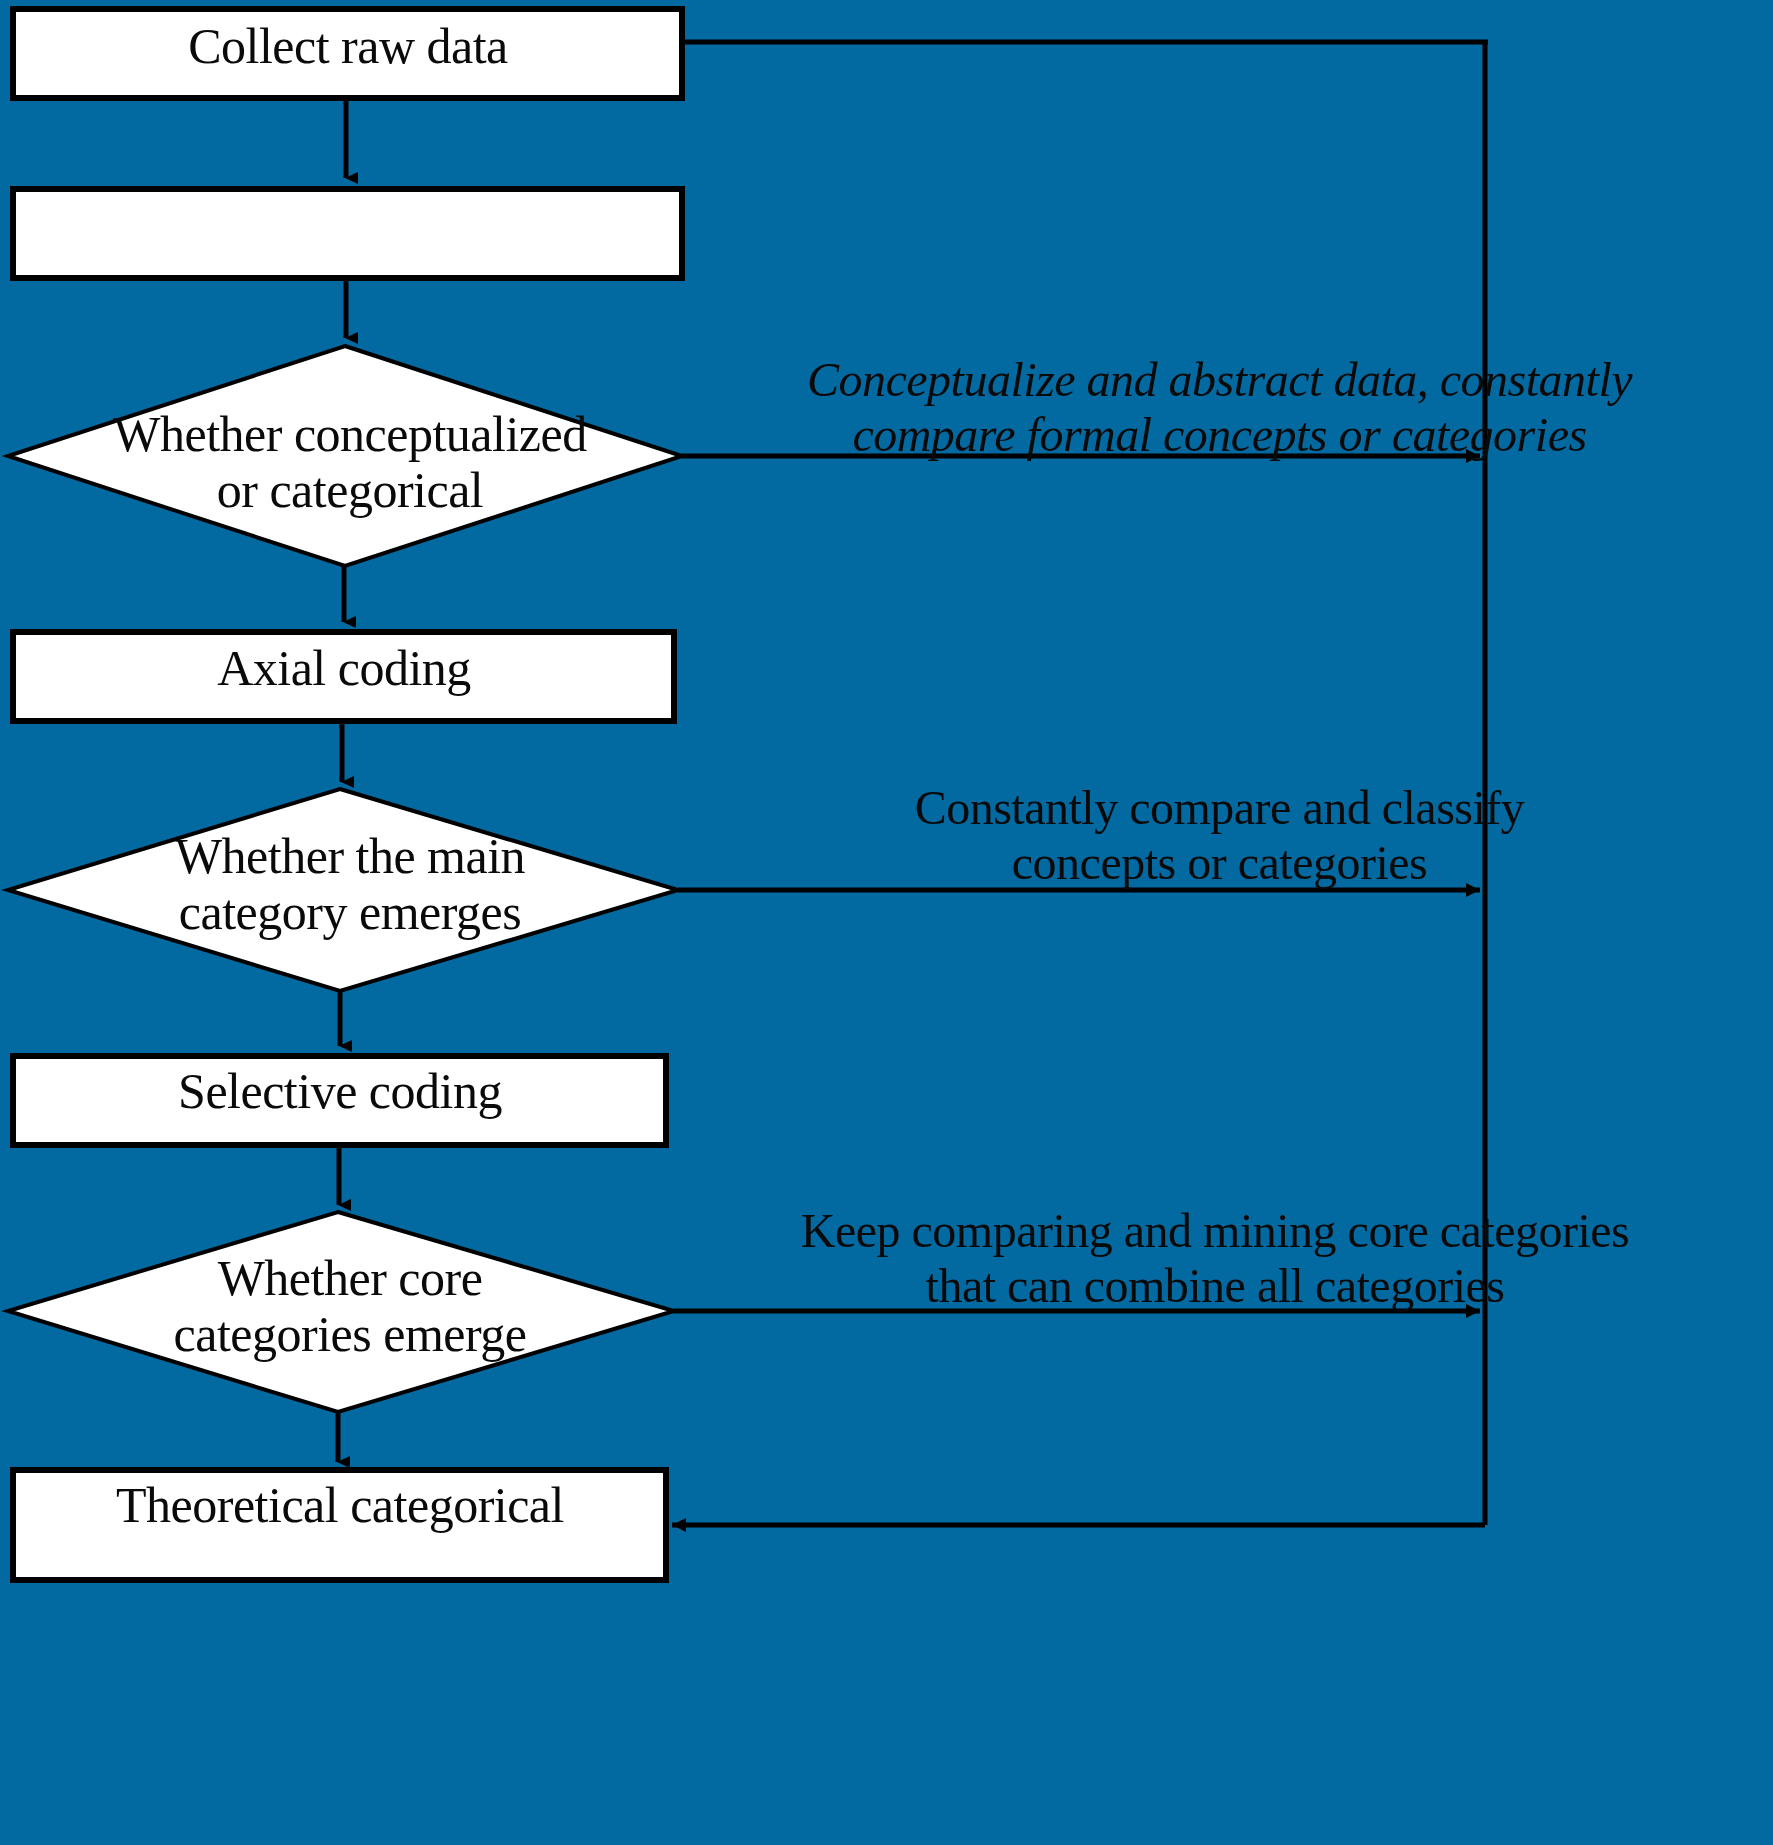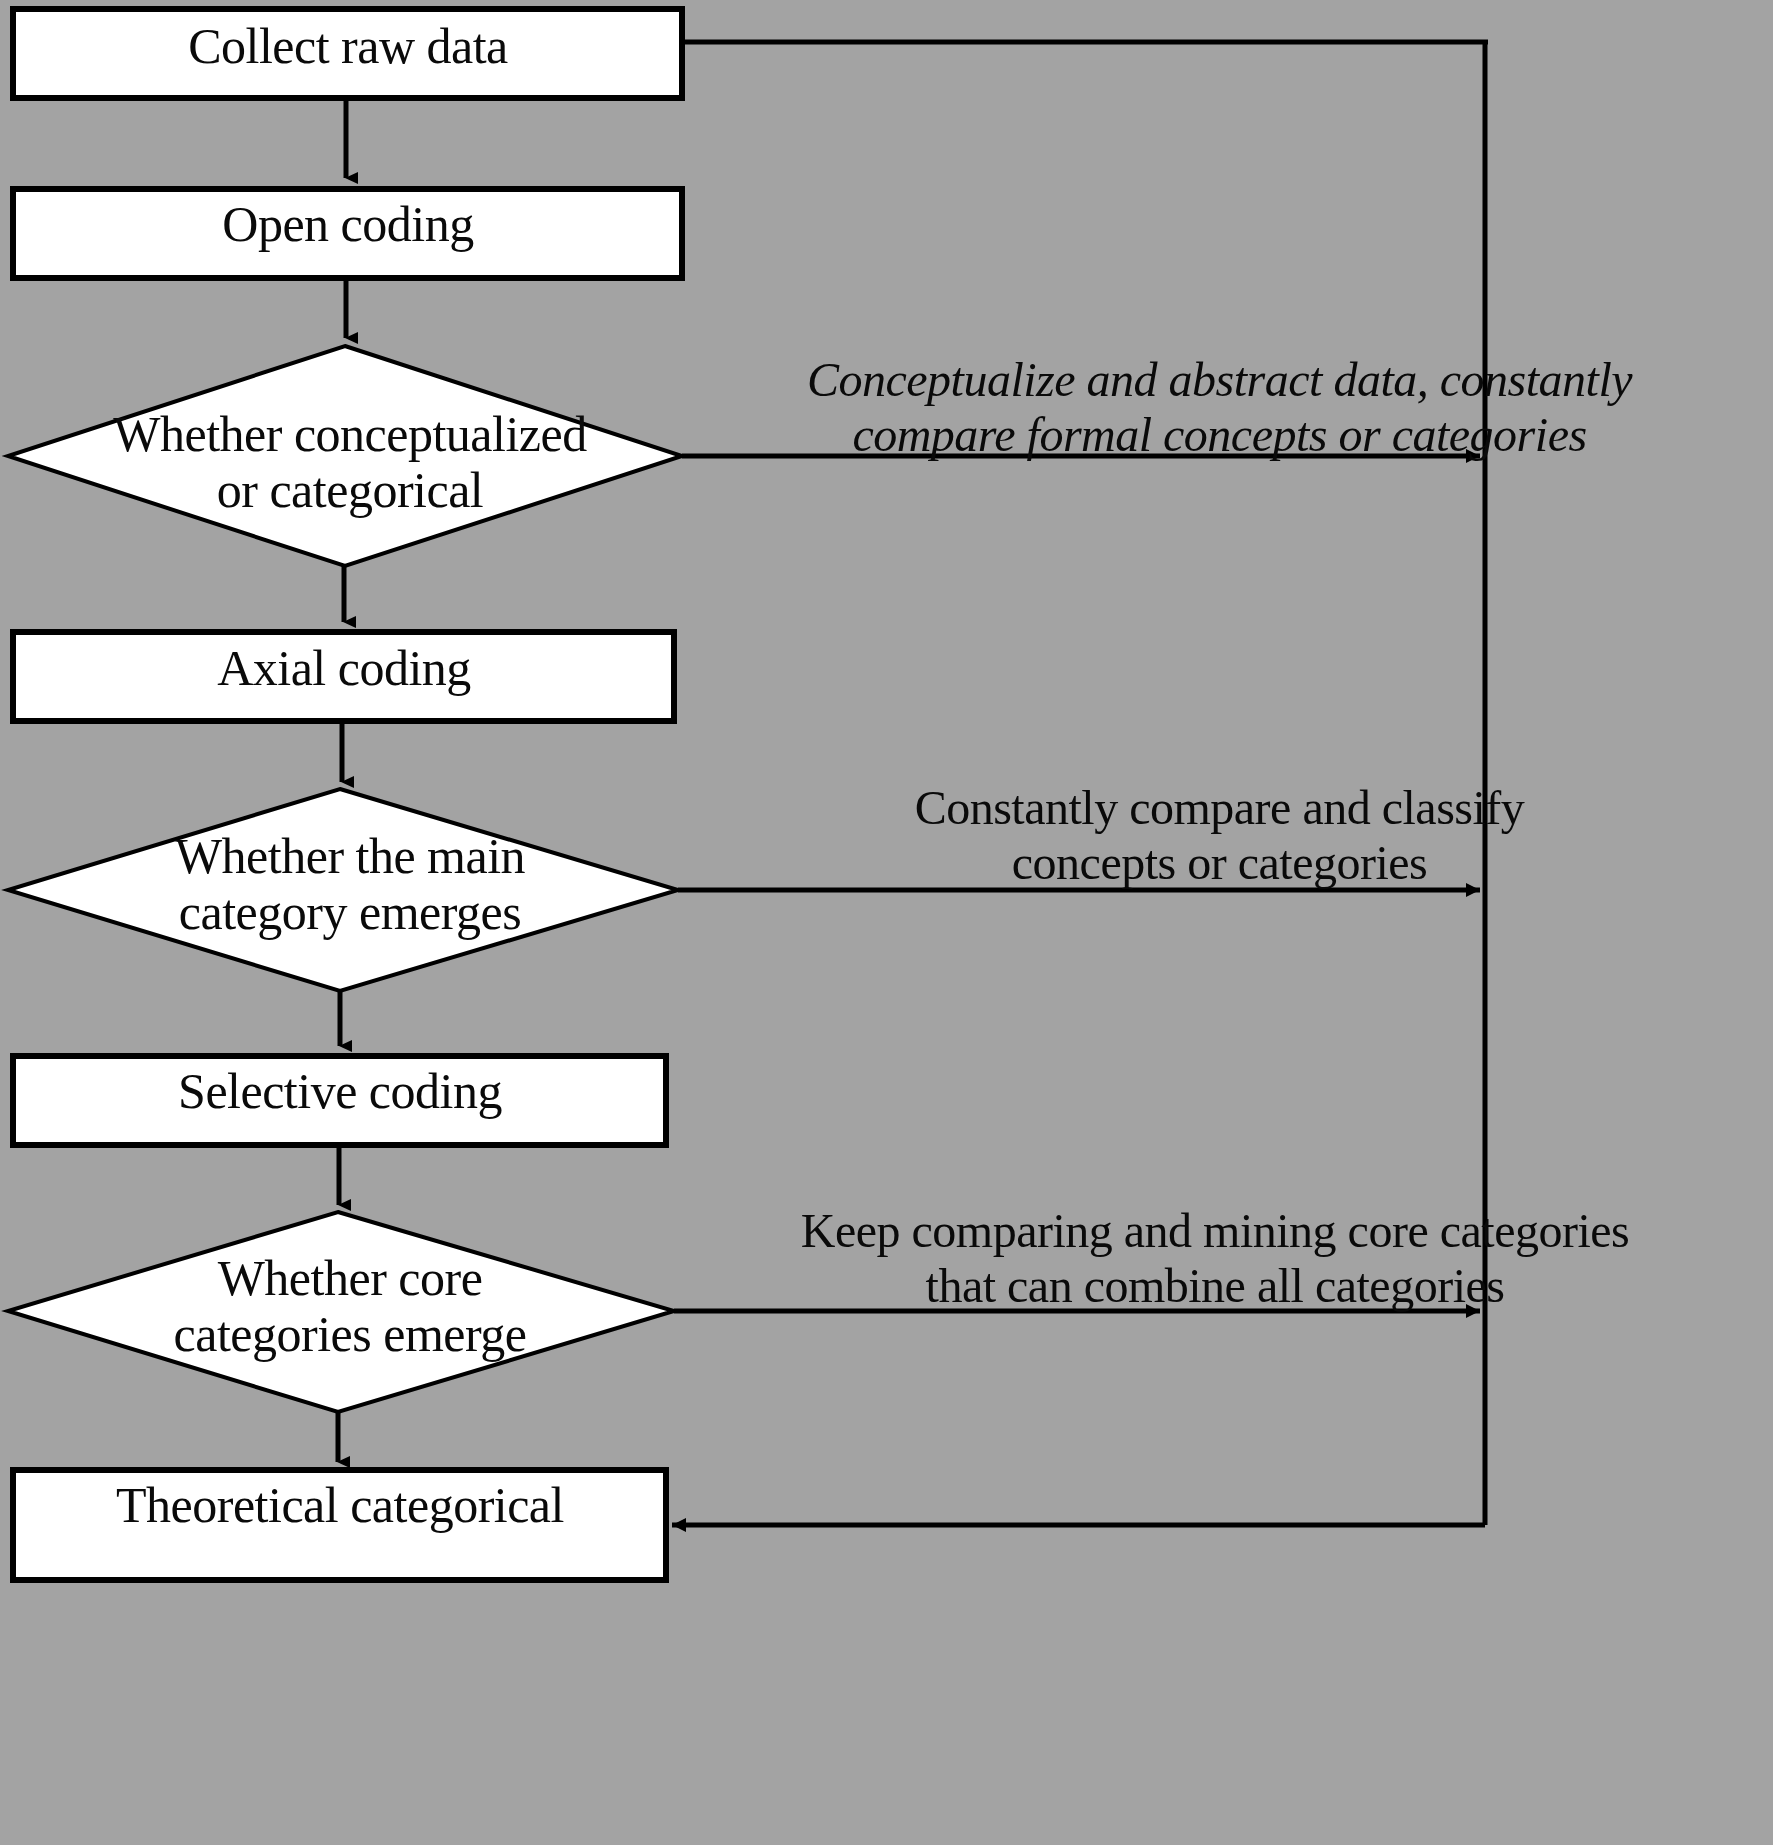--- a/index.html
+++ b/index.html
@@ -5,21 +5,21 @@
 <style>
   html, body {
     margin: 0;
     padding: 0;
     background: #ffffff;
   }
   #canvas {
     position: relative;
     width: 1773px;
     height: 1845px;
-    background: #a3a3a3;
+    background: #0369a1;
     font-family: "Liberation Serif", "DejaVu Serif", serif;
     color: #000000;
     overflow: hidden;
   }
   #flow-svg {
     position: absolute;
     left: 0;
     top: 0;
     width: 1773px;
     height: 1845px;
@@ -100,21 +100,20 @@
 
     <line x1="682" y1="456" x2="1480" y2="456" stroke="#000000" stroke-width="5" marker-end="url(#arrowRight)"></line>
     <line x1="678" y1="890" x2="1480" y2="890" stroke="#000000" stroke-width="5" marker-end="url(#arrowRight)"></line>
     <line x1="674" y1="1311" x2="1480" y2="1311" stroke="#000000" stroke-width="5" marker-end="url(#arrowRight)"></line>
 
     <line x1="1485" y1="1525" x2="672" y2="1525" stroke="#000000" stroke-width="5" marker-end="url(#arrowLeft)"></line>
   </svg>
 
   <div class="node-text box-label lbl-collect">Collect raw data</div>
 
-  <div class="node-text box-label lbl-open">Open coding</div>
 
   <div class="node-text box-label lbl-axial">Axial coding</div>
 
   <div class="node-text diamond-label lbl-d1">Whether conceptualized
 or categorical</div>
 
   <div class="node-text diamond-label lbl-d2">Whether the main
 category emerges</div>
 
   <div class="node-text box-label lbl-selective">Selective coding</div>

